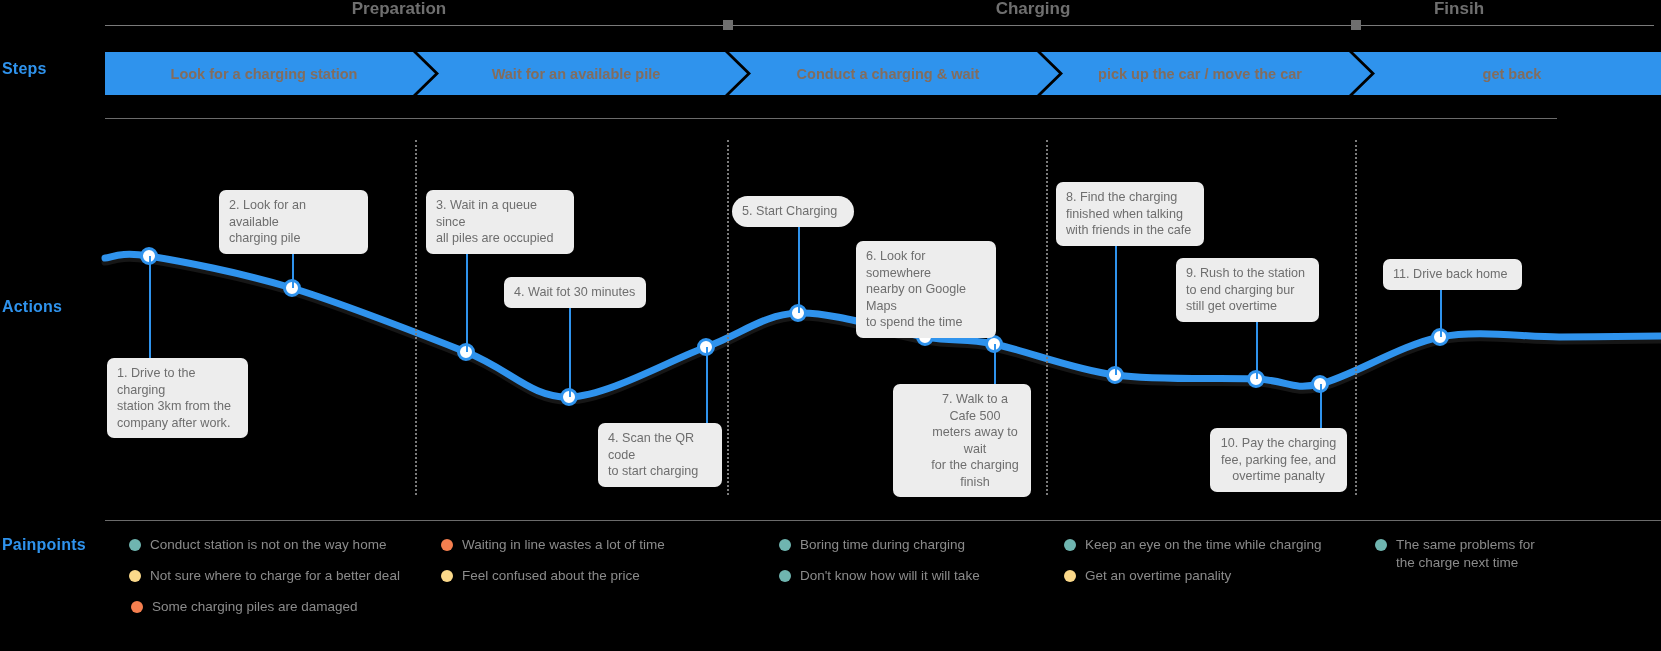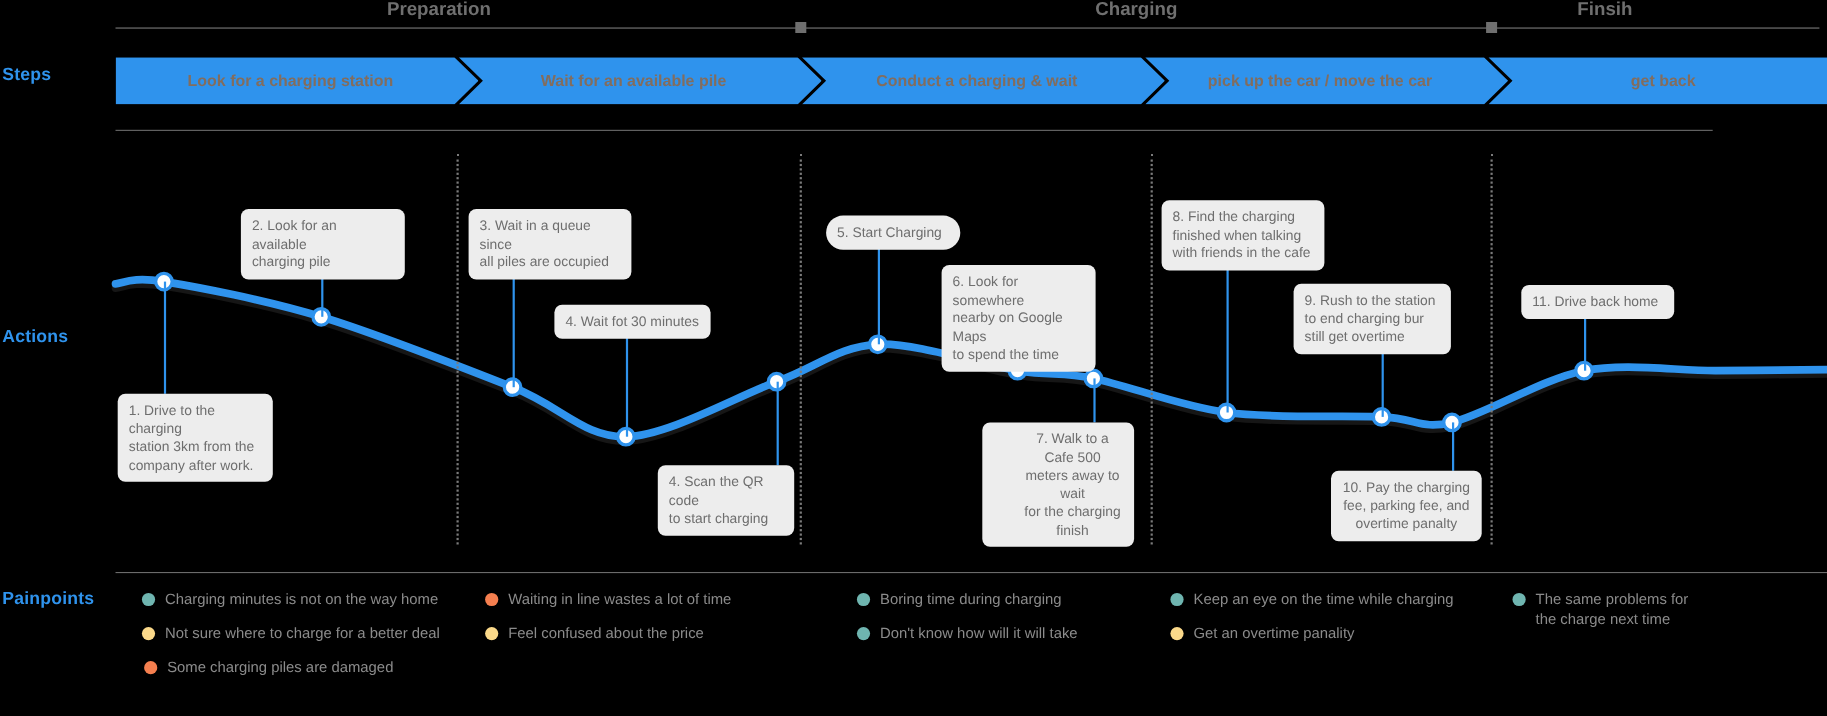--- a/index.html
+++ b/index.html
@@ -140,21 +140,21 @@
 charging pile</div>
       <div class="leader" style="left: 466px; top: 232px; height: 120px; background: rgb(47, 147, 237);"></div>
       <div class="callout" style="left: 426px; top: 190px; width: 148px; min-height: 42px;">3. Wait in a queue since
 all piles are occupied</div>
       <div class="leader" style="left: 569px; top: 301px; height: 96px; background: rgb(47, 147, 237);"></div>
       <div class="callout" style="left: 504px; top: 277px; width: 142px; min-height: 24px;">4. Wait fot 30 minutes</div>
       <div class="leader" style="left: 706px; top: 347px; height: 76px; background: rgb(47, 147, 237);"></div>
       <div class="callout" style="left: 598px; top: 423px; width: 124px; min-height: 42px;">4. Scan the QR code
 to start charging</div>
       <div class="leader" style="left: 798px; top: 220px; height: 93px; background: rgb(47, 147, 237);"></div>
-      <div class="callout" style="left: 751px; top: 196px; width: 122px; min-height: 24px; border-radius: 16px;">5. Start Charging</div>
+      <div class="callout" style="left: 732px; top: 196px; width: 122px; min-height: 24px; border-radius: 16px;">5. Start Charging</div>
       <div class="leader" style="left: 925px; top: 299px; height: 38px; background: rgb(47, 147, 237);"></div>
       <div class="callout" style="left: 856px; top: 241px; width: 140px; min-height: 58px;">6. Look for somewhere
 nearby on Google Maps
 to spend the time</div>
       <div class="leader" style="left: 994px; top: 344px; height: 40px; background: rgb(47, 147, 237);"></div>
       <div class="callout c" style="left: 893px; top: 384px; width: 138px; min-height: 58px; padding-left: 36px;">7. Walk to a Cafe 500
 meters away to wait
 for the charging finish</div>
       <div class="leader" style="left: 1115px; top: 240px; height: 135px; background: rgb(47, 147, 237);"></div>
       <div class="callout" style="left: 1056px; top: 182px; width: 148px; min-height: 58px;">8. Find the charging
@@ -174,21 +174,21 @@
 
   <div id="divider-layer">
       <div class="vdash" style="left: 415px; top: 140px; height: 355px;"></div>
       <div class="vdash" style="left: 727px; top: 140px; height: 355px;"></div>
       <div class="vdash" style="left: 1046px; top: 140px; height: 355px;"></div>
       <div class="vdash" style="left: 1355px; top: 140px; height: 355px;"></div>
     </div>
 
   <div class="hr" id="hr-painpoints"></div>
   <div id="painpoints-layer">
-      <div class="pp" style="left: 129px; top: 536px; max-width: 300px;"><span class="dot" style="background: rgb(111, 181, 176);"></span><span>Charging minutes is not on the way home</span></div>
+      <div class="pp" style="left: 129px; top: 536px; max-width: 300px;"><span class="dot" style="background: rgb(111, 181, 176);"></span><span>Conduct station is not on the way home</span></div>
       <div class="pp" style="left: 129px; top: 567px; max-width: 300px;"><span class="dot" style="background: rgb(251, 217, 138);"></span><span>Not sure where to charge for a better deal</span></div>
       <div class="pp" style="left: 131px; top: 598px; max-width: 300px;"><span class="dot" style="background: rgb(245, 127, 79);"></span><span>Some charging piles are damaged</span></div>
       <div class="pp" style="left: 441px; top: 536px; max-width: 300px;"><span class="dot" style="background: rgb(245, 127, 79);"></span><span>Waiting in line wastes a lot of time</span></div>
       <div class="pp" style="left: 441px; top: 567px; max-width: 300px; text-align: right;"><span class="dot" style="background: rgb(251, 217, 138);"></span><span>Feel confused about the price</span></div>
       <div class="pp" style="left: 779px; top: 536px; max-width: 300px;"><span class="dot" style="background: rgb(111, 181, 176);"></span><span>Boring time during charging</span></div>
       <div class="pp" style="left: 779px; top: 567px; max-width: 300px;"><span class="dot" style="background: rgb(111, 181, 176);"></span><span>Don't know how will it will take</span></div>
       <div class="pp" style="left: 1064px; top: 536px; max-width: 300px;"><span class="dot" style="background: rgb(111, 181, 176);"></span><span>Keep an eye on the time while charging</span></div>
       <div class="pp" style="left: 1064px; top: 567px; max-width: 300px;"><span class="dot" style="background: rgb(251, 217, 138);"></span><span>Get an overtime panality</span></div>
       <div class="pp" style="left: 1375px; top: 536px; max-width: 300px;"><span class="dot" style="background: rgb(111, 181, 176);"></span><span>The same problems for
 the charge next time</span></div>

